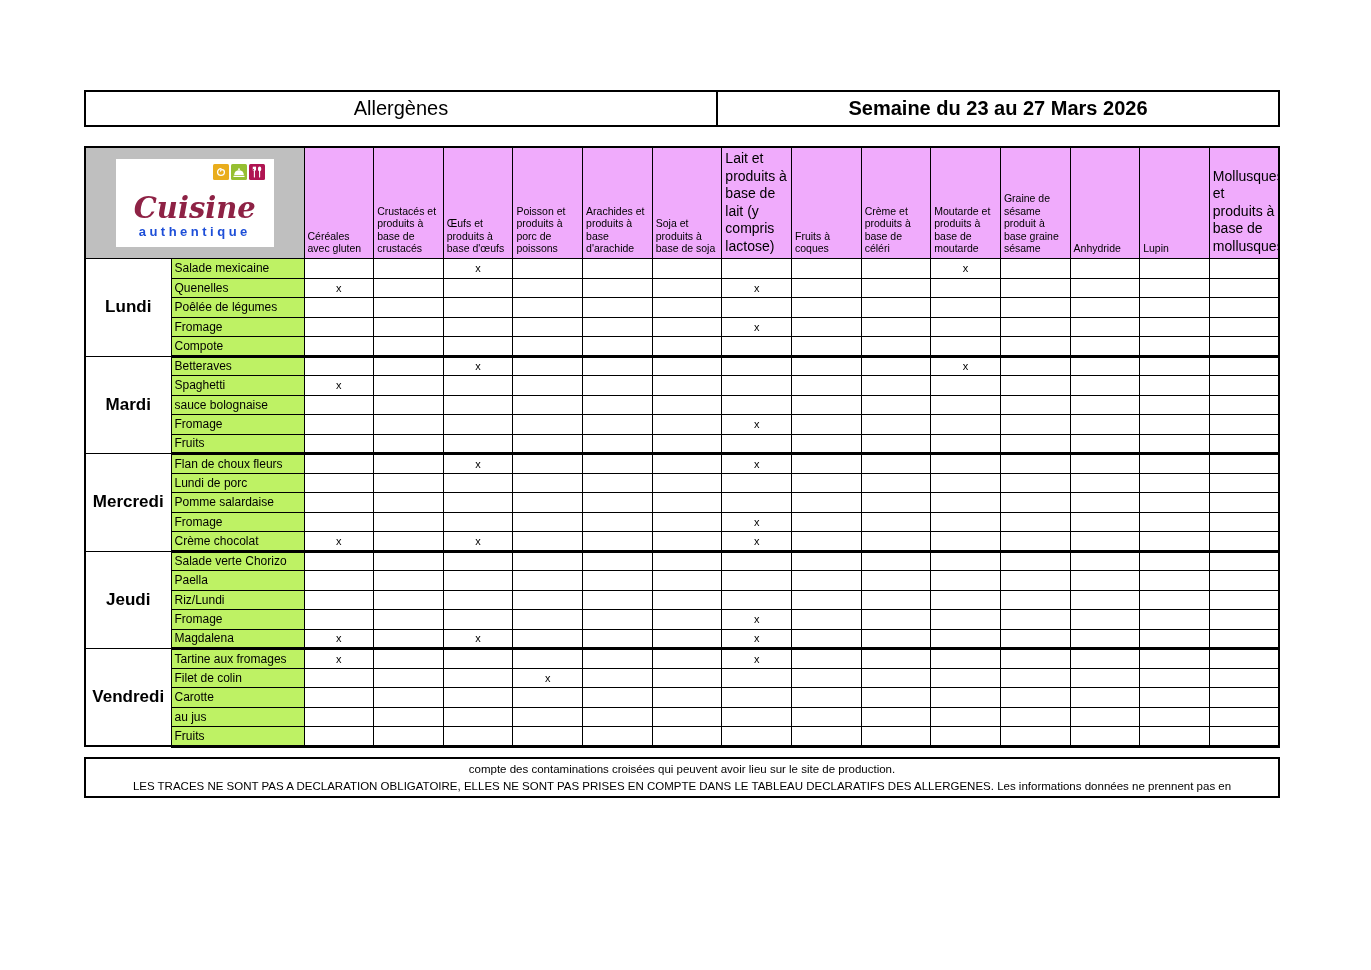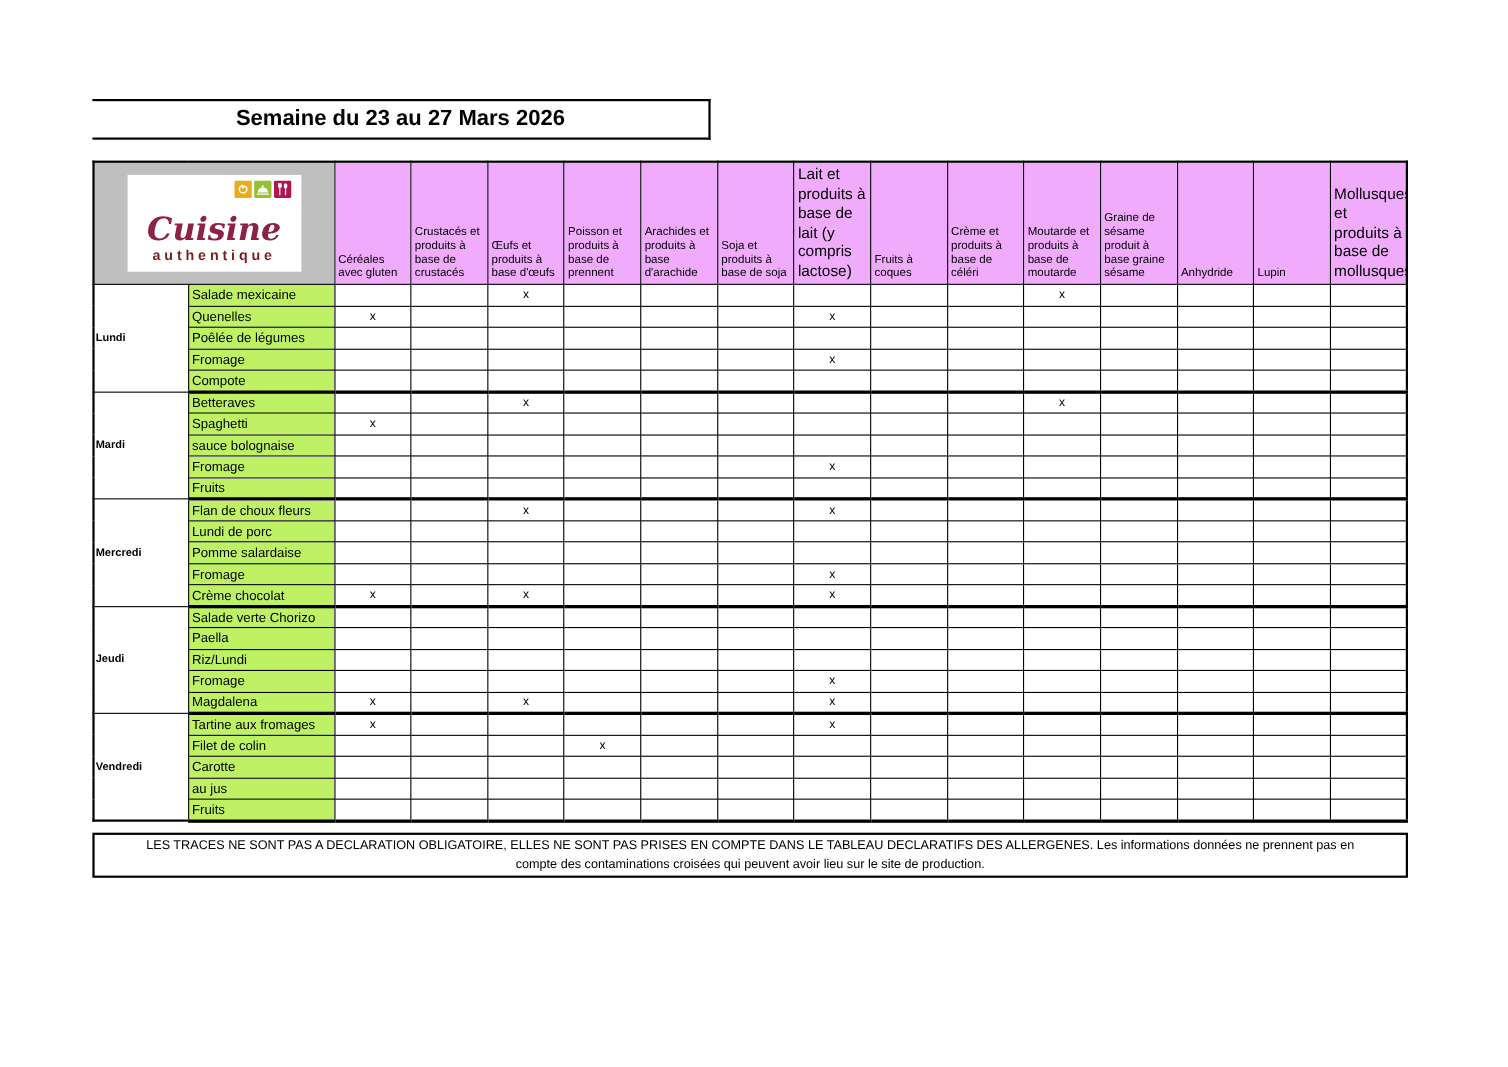--- a/index.html
+++ b/index.html
@@ -34,21 +34,21 @@
   th.logo-th { padding: 0; background: #bfbfbf; border-bottom-width: 2px; border-right-width: 2px; margin-top: 45px; }
   th.alg {
     vertical-align: bottom; text-align: left; font-weight: normal;
     font-size: 10.5px; line-height: 1.2; padding: 2px 2px 3px 3px;
     border-bottom-width: 2px; background: #f0abfc; overflow: hidden;
   }
   th.alg.small { font-size: 14px; line-height: 1.25; }
 
   tbody tr { height: 19.5px; }
   td.day {
-    font-weight: bold; font-size: 10px;
+    text-align: center; font-weight: bold; font-size: 17px;
     border-width: 2px; border-bottom-width: 3px; background: #fff;
   }
   td.dish {
     font-size: 12px; padding: 0 2px 0 3px; border-width: 2px;
     white-space: nowrap; overflow: hidden; background: #bef264;
   }
   td.mark { text-align: center; font-size: 11px; padding: 0; background: #fff; }
   tr.group-end td { border-bottom-width: 3px; }
 
   
@@ -58,37 +58,38 @@
     display: flex; flex-direction: column; align-items: center; justify-content: flex-end;
     padding-bottom: 7px; box-sizing: border-box;
   }
   .logo-icons { position: absolute; top: 5px; right: 9px; display: flex; gap: 2px; }
   .logo-icons svg { display: block; }
   .logo-script {
     font-family: "DejaVu Serif", serif; font-style: italic; font-weight: bold;
     font-size: 29px; color: #8e2245; line-height: 1; margin-top: 18px;
   }
   .logo-sub {
-    color: #7f1d1d; font-size: 13px; letter-spacing: 3.5px; line-height: 1.2; margin-top: 1px;
+    color: #1d4ed8; font-size: 13px; letter-spacing: 3.5px; line-height: 1.2; margin-top: 1px;
   }
 
   
   .footer-box {
     position: absolute; left: 84px; top: 757px; width: 1196px; height: 41px;
     border: 2px solid #000; box-sizing: border-box;
     display: flex; flex-direction: column; align-items: center; justify-content: center;
     font-size: 11.5px; line-height: 1.45; text-align: center; background: #fff;
   }
 </style>
 </head>
 <body>
 
 <div class="page">
 
   <div class="title-row">
+    <div class="title-cell left">Allergènes</div>
     <div class="title-cell right">Semaine du 23 au 27 Mars 2026</div>
   </div>
 
   <table class="main">
     <colgroup>
         <col style="width: 86px;">
         <col style="width: 133px;">
         <col>
         <col>
         <col>
@@ -136,21 +137,21 @@
               </div>
               <div class="logo-script">Cuisine</div>
               <div class="logo-sub">authentique</div>
             </div>
           </div>
         </th>
 
       <th class="alg">Céréales avec gluten</th>
           <th class="alg">Crustacés et produits à base de crustacés</th>
           <th class="alg">Œufs et produits à base d'œufs</th>
-          <th class="alg">Poisson et produits à base de prennent</th>
+          <th class="alg">Poisson et produits à porc de poissons</th>
           <th class="alg">Arachides et produits à base d'arachide</th>
           <th class="alg">Soja et produits à base de soja</th>
           <th class="alg small">Lait et produits à base de lait (y compris lactose)</th>
           <th class="alg">Fruits à coques</th>
           <th class="alg">Crème et produits à base de céléri</th>
           <th class="alg">Moutarde et produits à base de moutarde</th>
           <th class="alg">Graine de sésame produit à base graine sésame</th>
           <th class="alg">Anhydride</th>
           <th class="alg">Lupin</th>
           <th class="alg small">Mollusques et produits à base de mollusques</th>
@@ -584,17 +585,17 @@
           <td class="mark"></td>
           <td class="mark"></td>
           <td class="mark"></td>
           <td class="mark"></td>
           <td class="mark"></td>
         </tr>
       </tbody>
   </table>
 
   <div class="footer-box">
+    <div>compte des contaminations croisées qui peuvent avoir lieu sur le site de production.</div>
     <div>LES TRACES NE SONT PAS A DECLARATION OBLIGATOIRE, ELLES NE SONT PAS PRISES EN COMPTE DANS LE TABLEAU DECLARATIFS DES ALLERGENES. Les informations données ne prennent pas en</div>
-    <div>compte des contaminations croisées qui peuvent avoir lieu sur le site de production.</div>
   </div>
 
 </div>
 
 </body></html>

